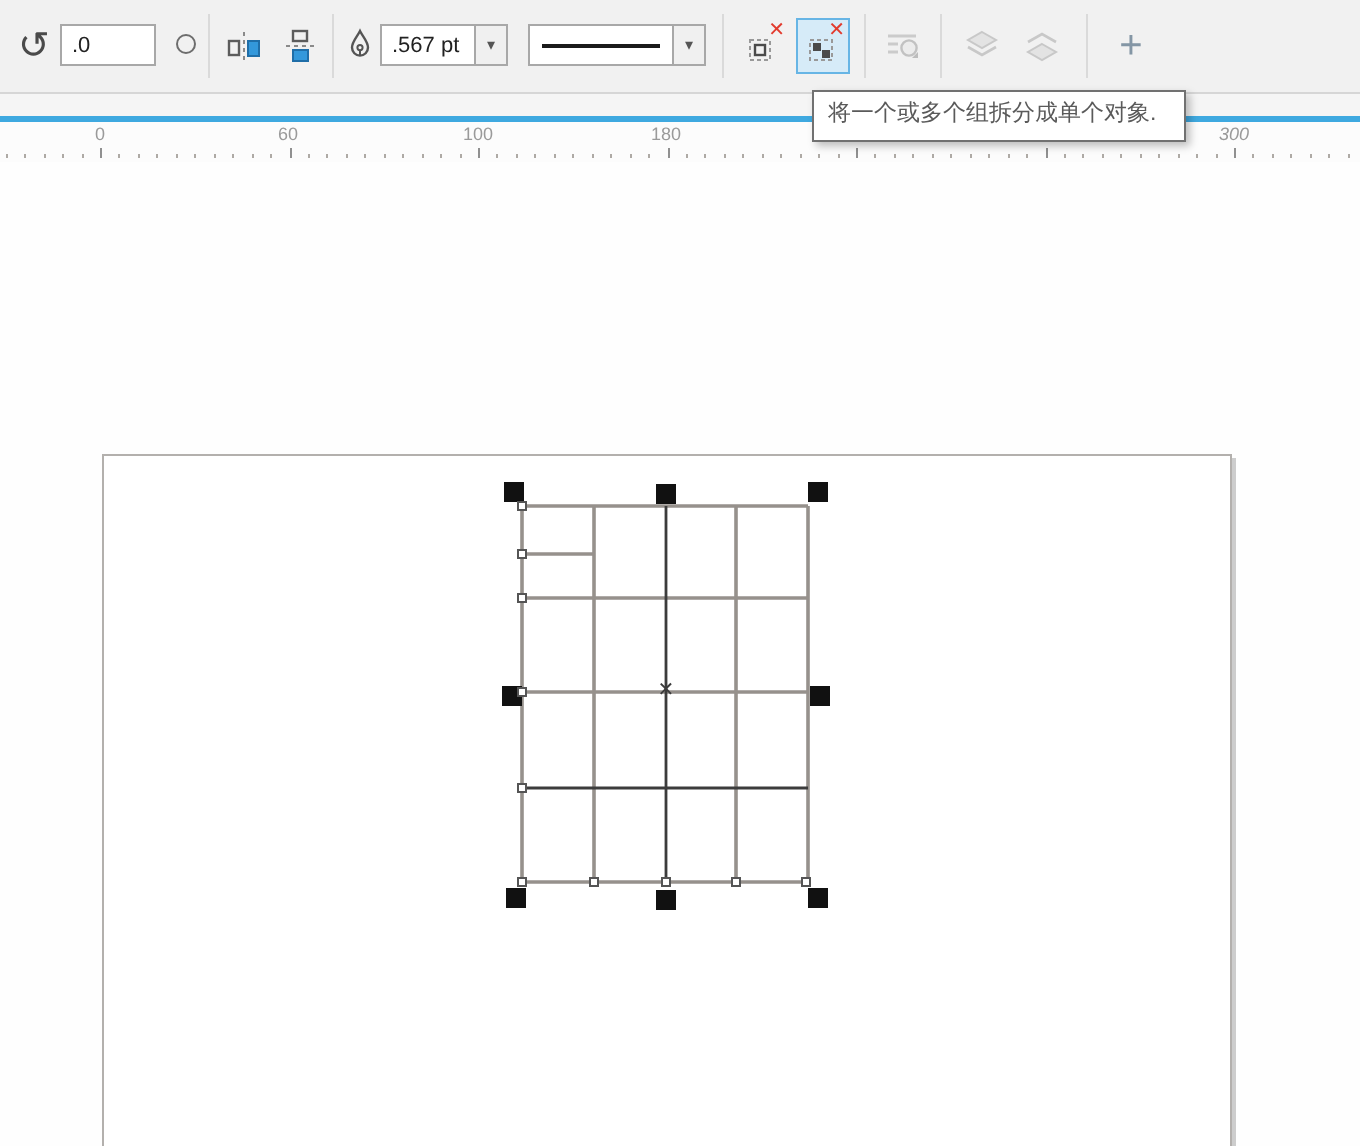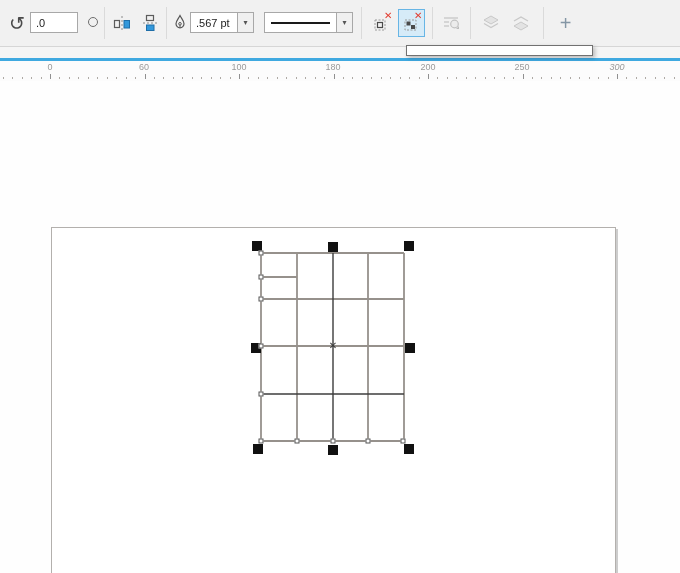--- a/index.html
+++ b/index.html
@@ -278,15 +278,16 @@
       <div class="node" style="left: 261px; top: 346px;"></div>
       <div class="node" style="left: 261px; top: 394px;"></div>
       <div class="node" style="left: 261px; top: 441px;"></div>
       <div class="node" style="left: 297px; top: 441px;"></div>
       <div class="node" style="left: 333px; top: 441px;"></div>
       <div class="node" style="left: 368px; top: 441px;"></div>
       <div class="node" style="left: 403px; top: 441px;"></div>
     </div>
 
   <div class="tooltip">
+    <div class="tt-body">将一个或多个组拆分成单个对象.</div>
   </div>
 
 </div>
 
 </body></html>

